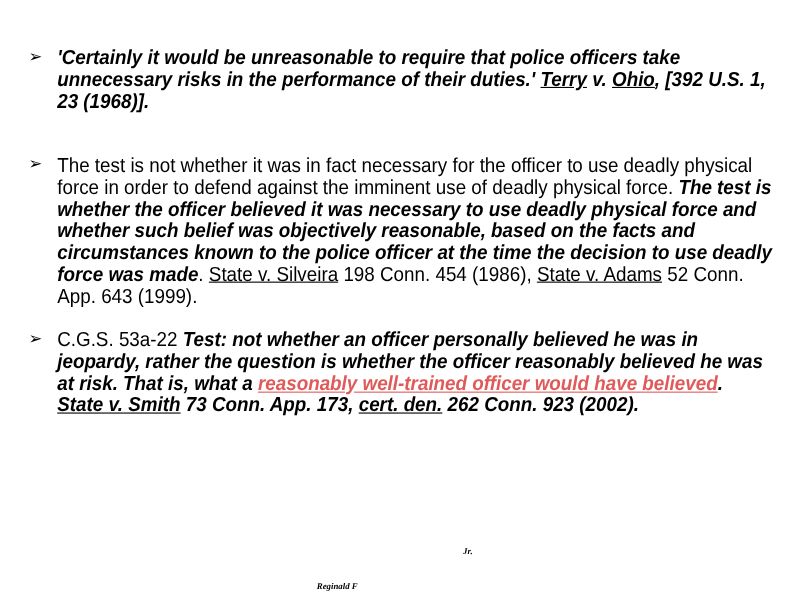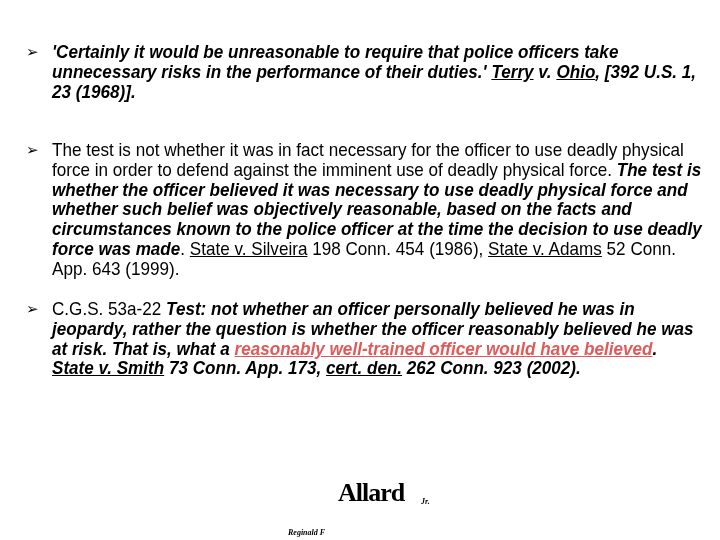--- a/index.html
+++ b/index.html
@@ -47,17 +47,16 @@
     <span class="text"><span>The test is not whether it was in fact necessary for the officer to use deadly physical force in order to defend against the imminent use of deadly physical force. </span><span class="bi">The test is whether the officer believed it was necessary to use deadly physical force and whether such belief was objectively reasonable, based on the facts and circumstances known to the police officer at the time the decision to use deadly force was made</span><span>. </span><span class="u">State v. Silveira</span><span> 198 Conn. 454 (1986), </span><span class="u">State v. Adams</span><span> 52 Conn. App. 643 (1999).</span></span>
   </div>
 
   <div class="bullet b3">
     <span class="arrow">➢</span>
     <span class="text"><span>C.G.S. 53a-22 </span><span class="bi">Test: not whether an officer personally believed he was in jeopardy, rather the question is whether the officer reasonably believed he was at risk. That is, what a </span><span class="bi u red">reasonably well-trained officer would have believed</span><span class="bi">. </span><span class="bi u">State v. Smith</span><span class="bi"> 73 Conn. App. 173, </span><span class="bi u">cert. den.</span><span class="bi"> 262 Conn. 923 (2002).</span></span>
   </div>
 
   <div class="sig">
     <span class="small first">Reginald F</span>
-    <span class="big">Allard</span>
     <span class="small jr">Jr.</span>
   </div>
 
 </div>
 
 </body></html>

